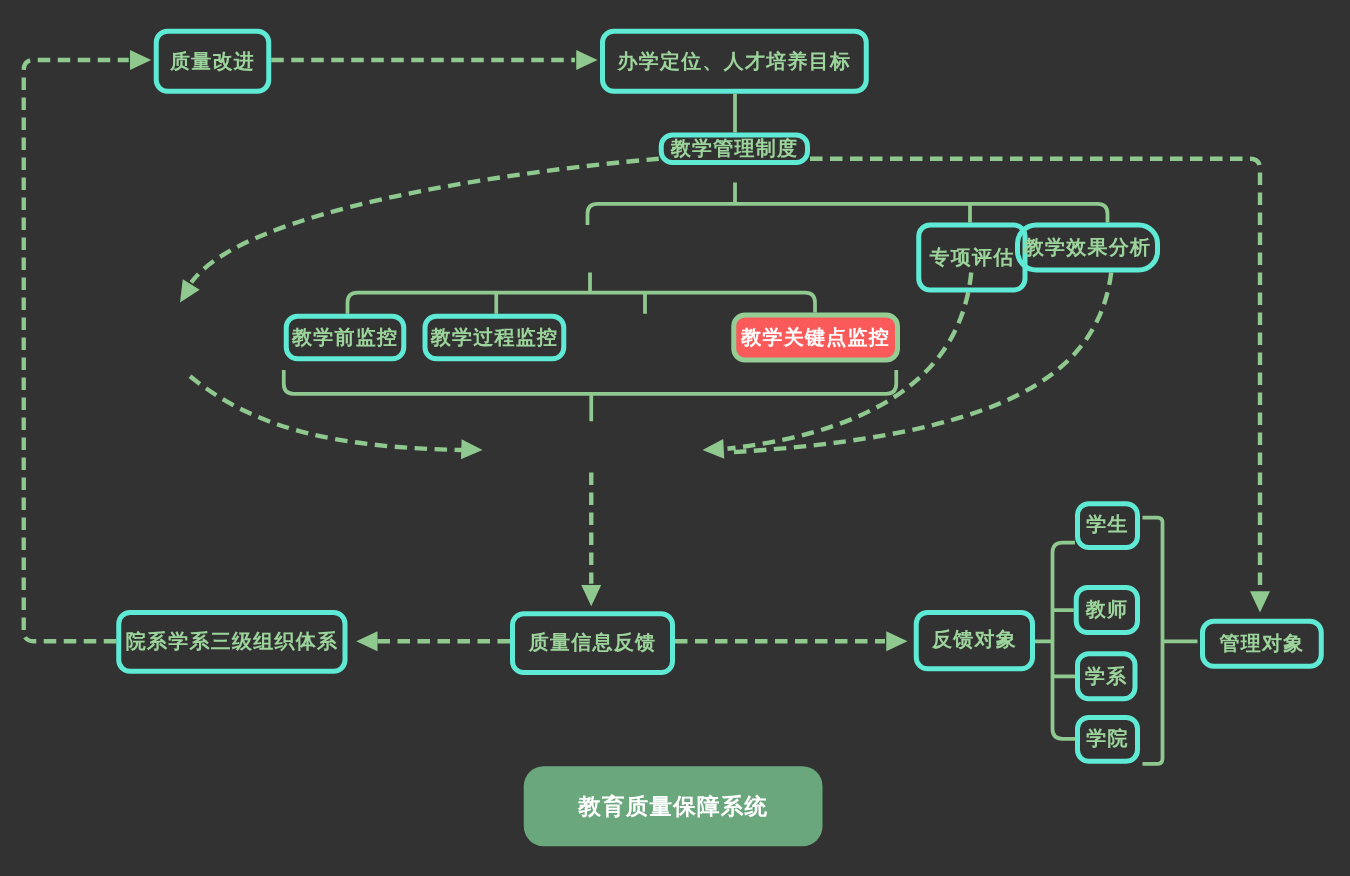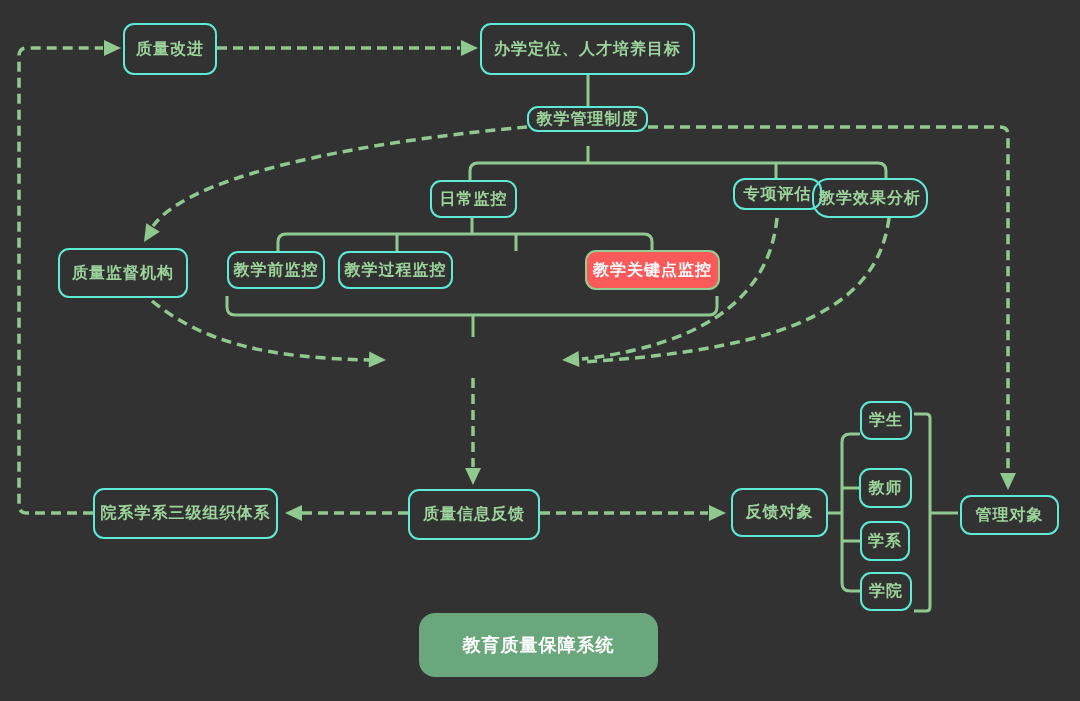--- a/index.html
+++ b/index.html
@@ -3,21 +3,21 @@
 <meta charset="utf-8">
 <style>
   html,body{margin:0;padding:0;background:#323232;}
   .stage{
     position:relative;width:1080px;height:701px;background:#323232;
     font-family:"Liberation Sans","DejaVu Sans",sans-serif;overflow:hidden;
   }
   .layer{position:absolute;left:0;top:0;width:1080px;height:701px;}
   .node{
     position:absolute;display:flex;align-items:center;justify-content:center;
-    border:2px solid #5eead4;border-radius:11px;color:#9cd49c;
+    border:4px solid #5eead4;border-radius:11px;color:#9cd49c;
     font-size:16px;font-weight:700;letter-spacing:1px;white-space:nowrap;
     box-sizing:border-box;background:transparent;
   }
   .node.red{background:#fa5a5a;color:#ffffff;border-color:#94ce94;}
   .node.title{background:#6ba77c;color:#ffffff;border:none;font-size:18px;border-radius:16px;}
   .node.small{font-size:16px;}
   svg{position:absolute;left:0;top:0;}
   .solid{stroke:#8fc98f;stroke-width:3;fill:none;}
   .dash{stroke:#8fc98f;stroke-width:3.5;fill:none;stroke-dasharray:10 6;}
   .arrow{fill:#8fc98f;stroke:none;}
@@ -70,34 +70,32 @@
     <path class="dash" d="M540,513 H708"></path>
     <polygon class="arrow" points="0,0 -17,-8 -17,8" transform="translate(726,513)"></polygon>
   </svg>
 
   <div class="node" style="left:123px;top:23px;width:94px;height:52px;">质量改进</div>
 
   <div class="node" style="left:480px;top:23px;width:215px;height:52px;">办学定位、人才培养目标</div>
 
   <div class="node" style="left:527px;top:106px;width:121px;height:26px;">教学管理制度</div>
 
-  <div class="node" style="left:430px;top:180px;width:87px;height:38px;">日常监控</div>
 
-  <div class="node" style="left:733px;top:178px;width:89px;height:32px;border-radius:12px;">专项评估</div>
+  <div class="node" style="left:733px;top:178px;width:89px;height:56px;">专项评估</div>
 
   <div class="node" style="left:812px;top:178px;width:116px;height:40px;border-radius:17px;">教学效果分析</div>
 
   <div class="node" style="left:227px;top:251px;width:98px;height:38px;">教学前监控</div>
 
   <div class="node" style="left:338px;top:251px;width:115px;height:38px;">教学过程监控</div>
 
 
   <div class="node red" style="left:585px;top:250px;width:135px;height:40px;">教学关键点监控</div>
 
-  <div class="node" style="left:58px;top:248px;width:130px;height:50px;">质量监督机构</div>
 
 
   <div class="node" style="left:93px;top:488px;width:185px;height:51px;">院系学系三级组织体系</div>
 
   <div class="node" style="left:731px;top:488px;width:97px;height:49px;">反馈对象</div>
 
   <div class="node" style="left:408px;top:489px;width:132px;height:51px;">质量信息反馈</div>
 
   <div class="node small" style="left:860px;top:401px;width:52px;height:39px;">学生</div>
 

